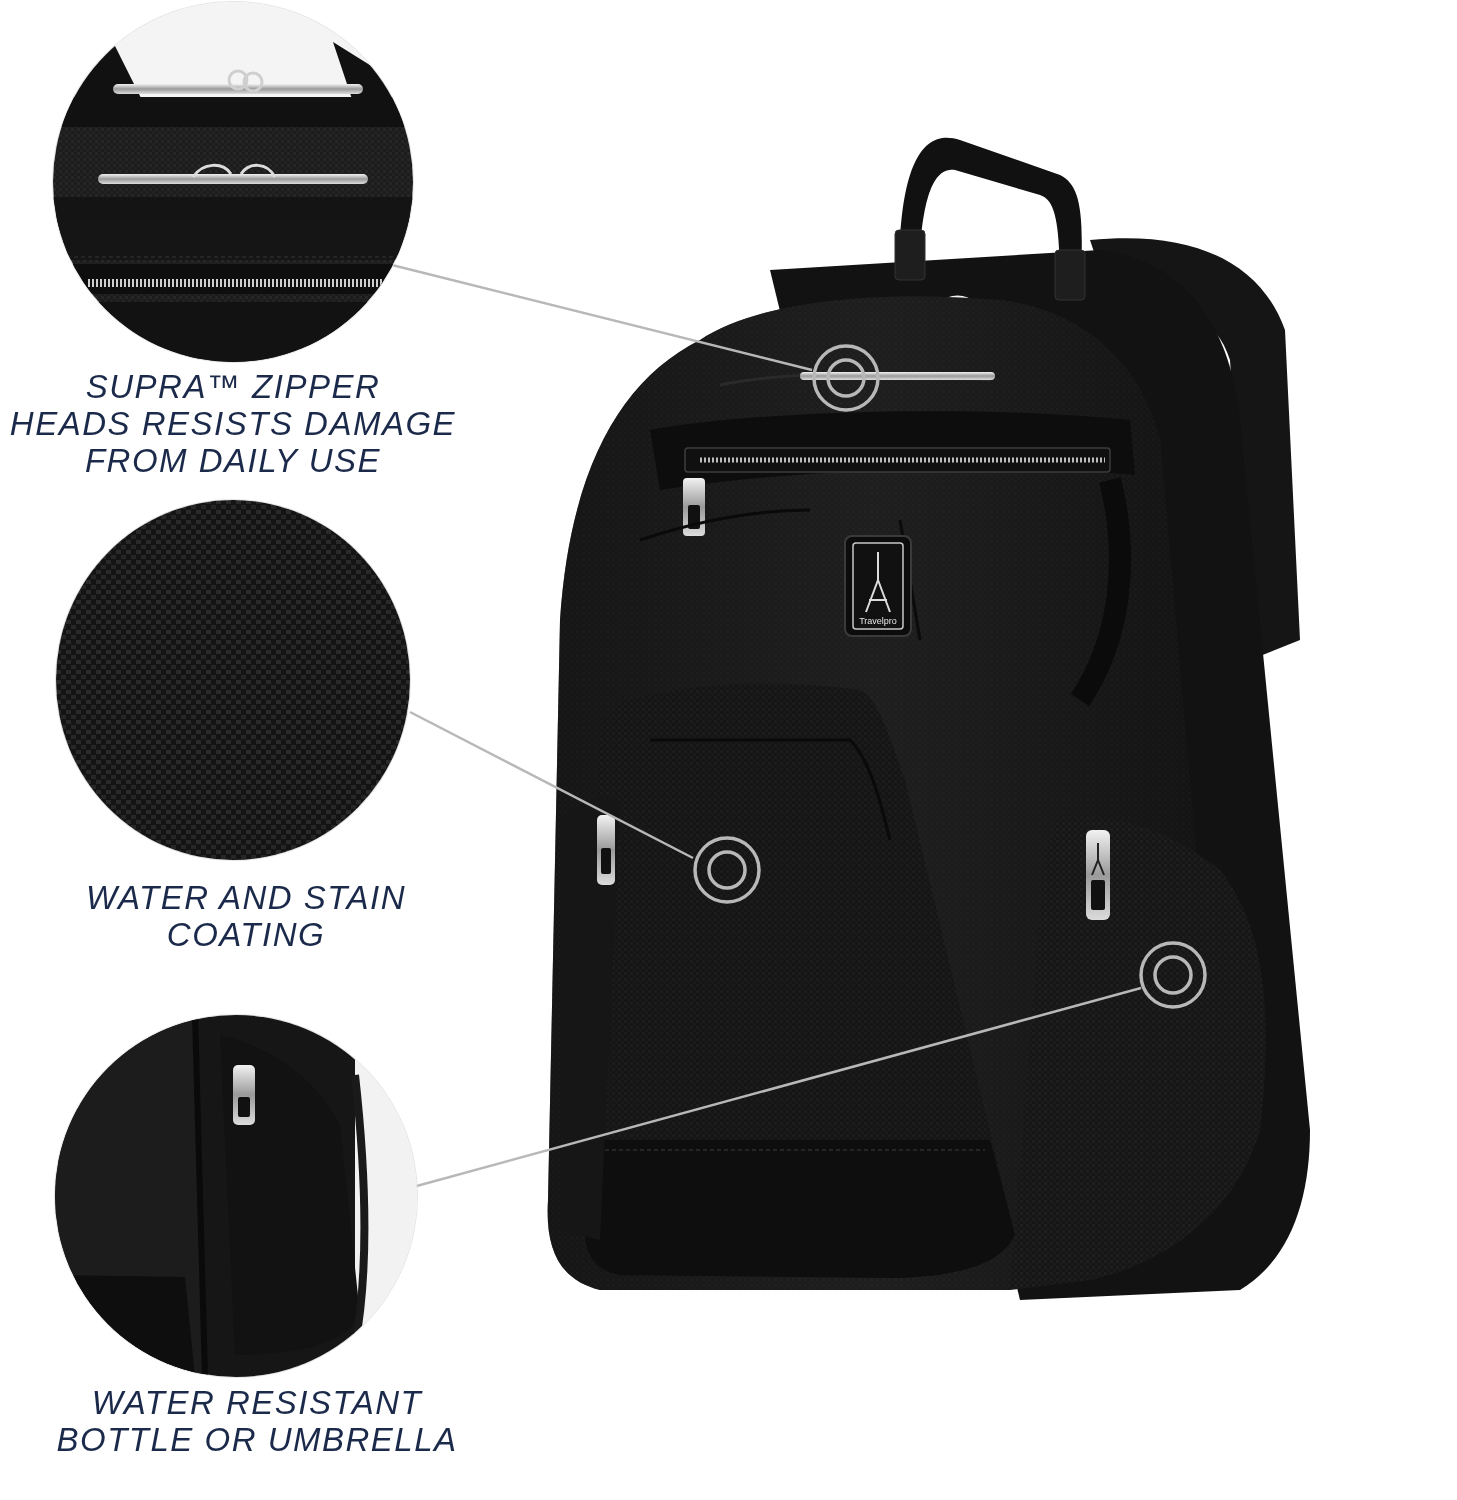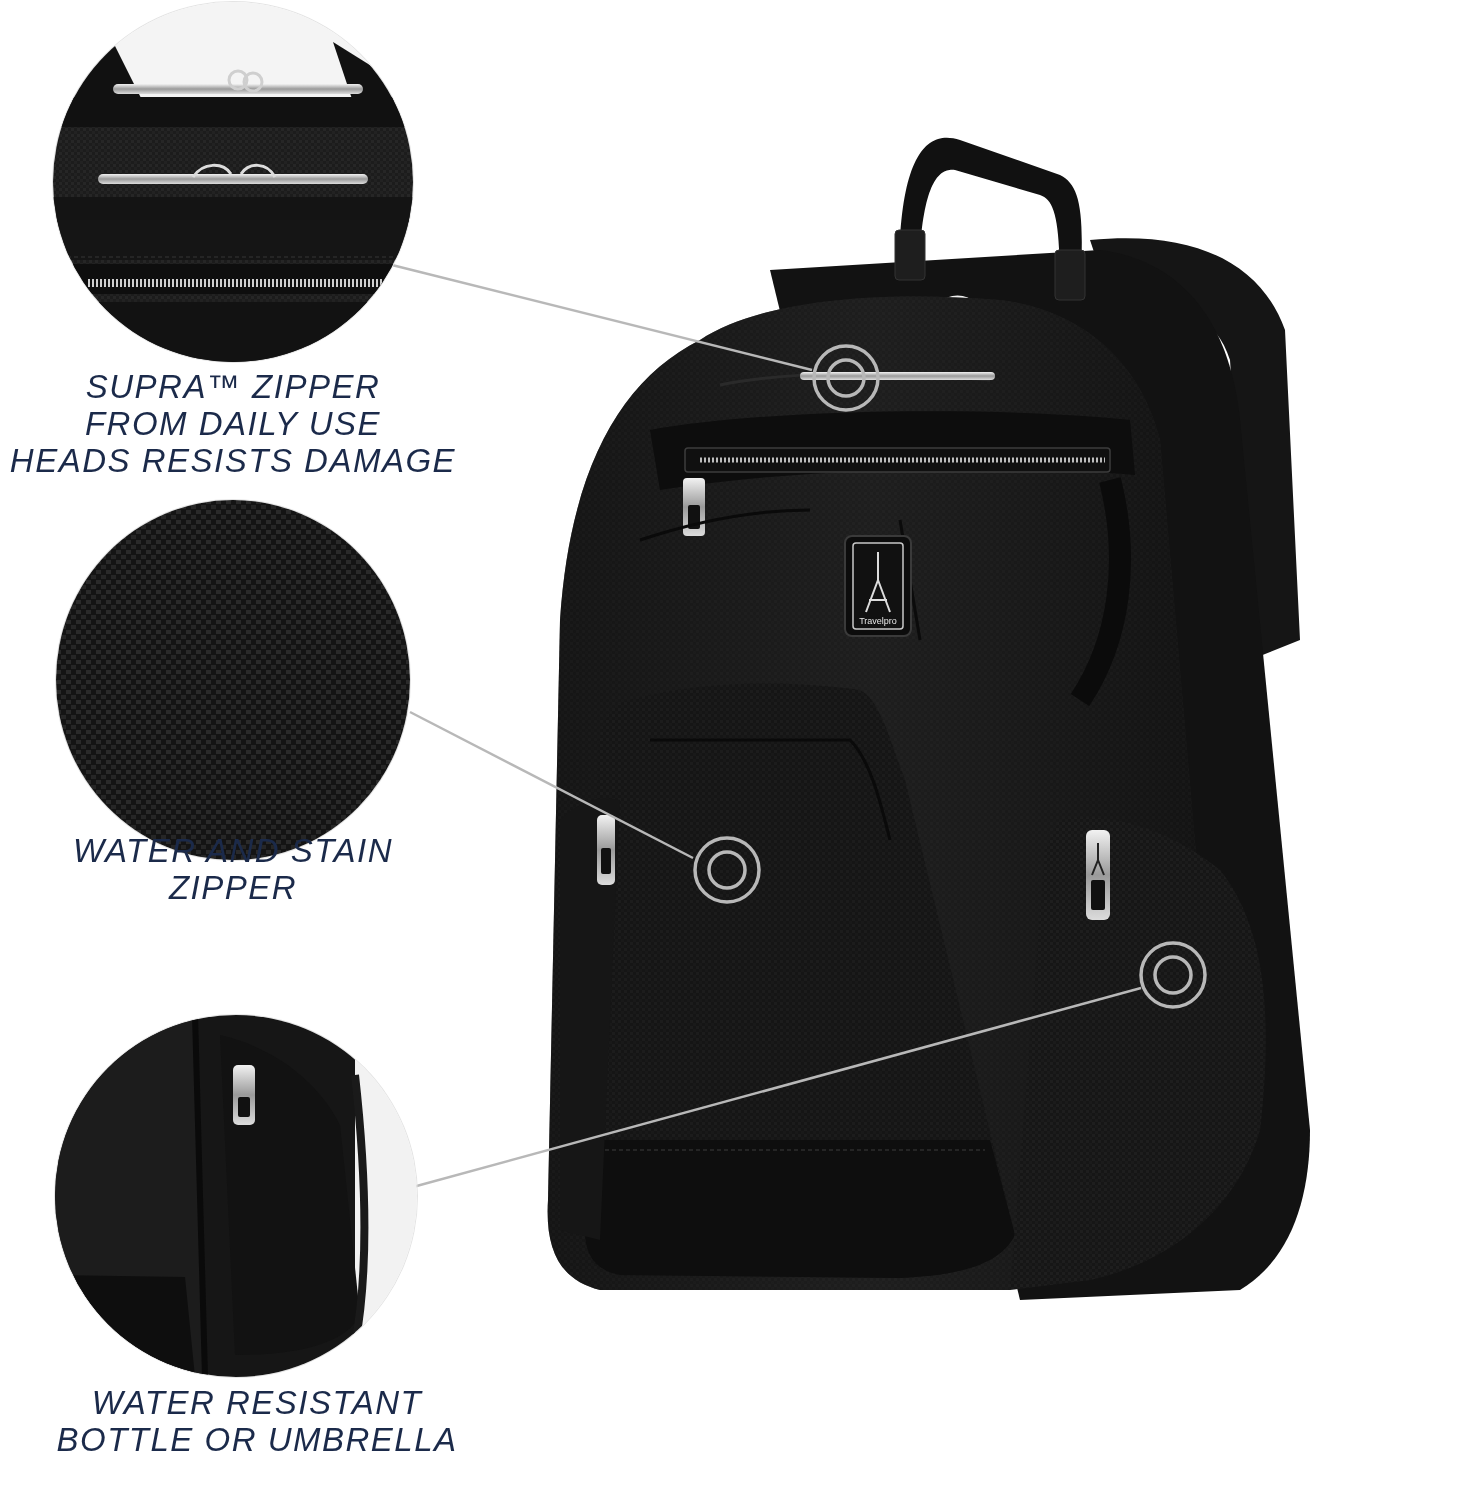--- a/index.html
+++ b/index.html
@@ -150,25 +150,25 @@
     <path d="M165,20 C210,30 260,60 285,110 L305,300 C290,330 240,340 180,340 Z" fill="#121212"></path>
     <rect x="178" y="50" width="22" height="60" rx="5" fill="url(#metal)"></rect>
     <rect x="183" y="82" width="12" height="20" rx="2" fill="#111"></rect>
     <path d="M0,260 L130,262 L140,362 L0,362 Z" fill="#0e0e0e"></path>
     <path d="M300,60 C310,150 315,250 300,330" stroke="#1a1a1a" stroke-width="8" fill="none"></path>
   </svg>
 </div>
 
 <div class="caption" style="top:368px;">
   <span>SUPRA™ ZIPPER</span>
+  <span>HEADS RESISTS DAMAGE</span>
   <span>FROM DAILY USE</span>
-  <span>HEADS RESISTS DAMAGE</span>
 </div>
 
-<div class="caption" style="top:832px;">
+<div class="caption" style="top:879px;padding-left:13px;">
   <span>WATER AND STAIN</span>
-  <span>ZIPPER</span>
+  <span>COATING</span>
 </div>
 
 <div class="caption" style="top:1384px;padding-left:24px;">
   <span>WATER RESISTANT</span>
   <span>BOTTLE OR UMBRELLA</span>
 </div>
 
 </body></html>

